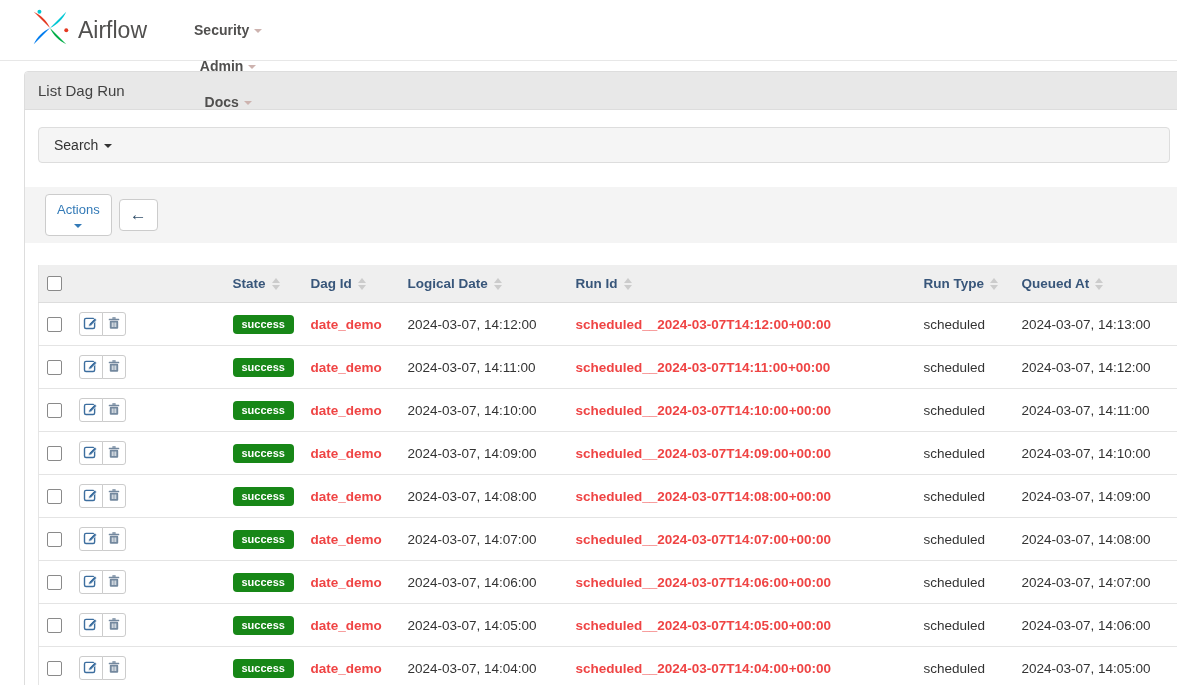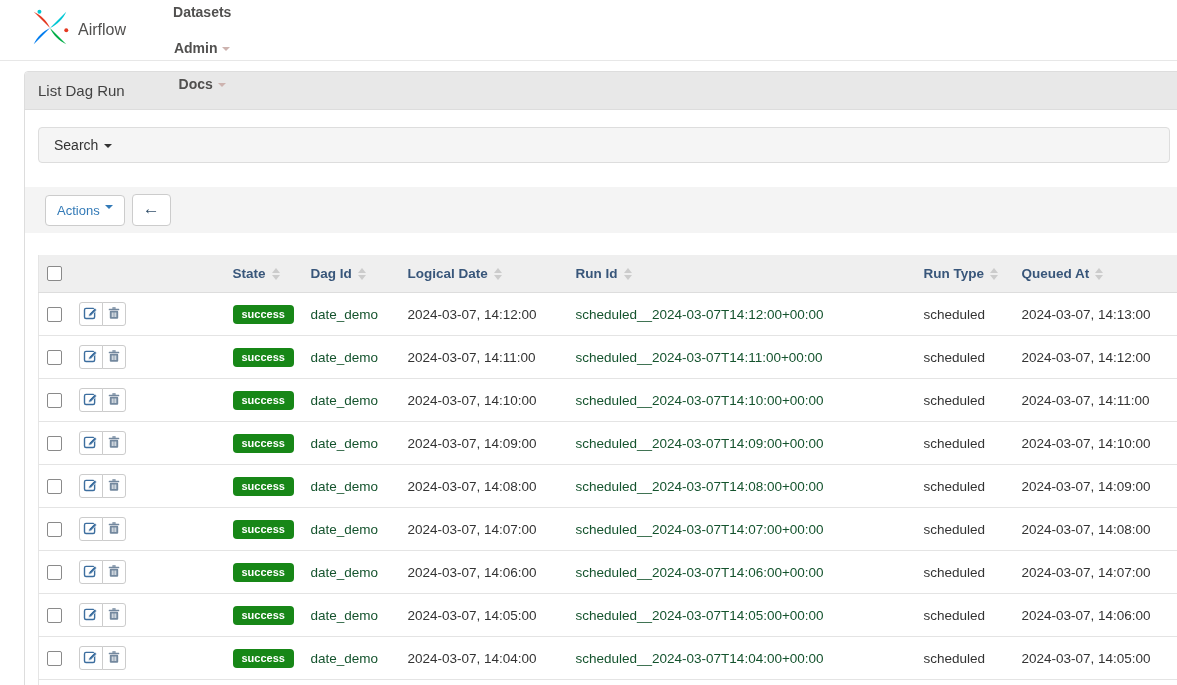--- a/index.html
+++ b/index.html
@@ -18,21 +18,21 @@
     display: flex;
     align-items: center;
   }
   .brand {
     display: flex;
     align-items: center;
     margin-left: 28px;
     gap: 6px;
   }
   .brand-text {
-    font-size: 16px;
+    font-size: 23px;
     color: #51504f;
     font-weight: 400;
   }
   .nav-list {
     display: flex;
     list-style: none;
     margin-left: 32px;
     align-items: center;
     flex-direction: column;
   }
@@ -104,21 +104,23 @@
     align-items: center;
     gap: 7px;
   }
   .btn {
     background: #fff;
     border: 1px solid #ccc;
     border-radius: 4px;
     font-family: inherit;
     cursor: pointer;
     display: inline-flex;
+    align-items: center;
     justify-content: center;
+    flex-direction: column;
   }
   .btn-actions {
     padding: 7px 11px;
     font-size: 13px;
     color: #337ab7;
     gap: 5px;
   }
   .blue-caret {
     width: 0; height: 0;
     border-left: 4px solid transparent;
@@ -208,21 +210,21 @@
   .badge-state {
     display: inline-block;
     background: #178717;
     color: #fff;
     font-size: 11px;
     font-weight: 700;
     padding: 4px 9px;
     border-radius: 4px;
     line-height: 1;
   }
-  a.tbl-link { color: #14532d; text-decoration: none; cursor: pointer; }
+  a.tbl-link { color: #ef4444; text-decoration: none; cursor: pointer; font-weight: bold; }
 </style>
 </head>
 <body>
 
 <header class="navbar">
   <div class="brand">
     <span>
       <svg width="44" height="44" viewBox="0 0 100 100">
         <path d="M50 50 L13 13 C 30 21, 42 33, 50 50 Z" fill="#e43921"></path>
         <path d="M50 50 L87 13 C 79 30, 67 42, 50 50 Z" fill="#00c7d4"></path>
@@ -239,20 +241,24 @@
     <span>DAGs</span>
 
   </li>
 
 
   <li class="nav-item">
     <span>Datasets</span>
 
   </li>
 
+  <li class="nav-item">
+    <span>Security</span>
+    <span class="nav-caret"></span>
+  </li>
 
 
   <li class="nav-item">
     <span>Admin</span>
     <span class="nav-caret"></span>
   </li>
 
   <li class="nav-item">
     <span>Docs</span>
     <span class="nav-caret"></span>

